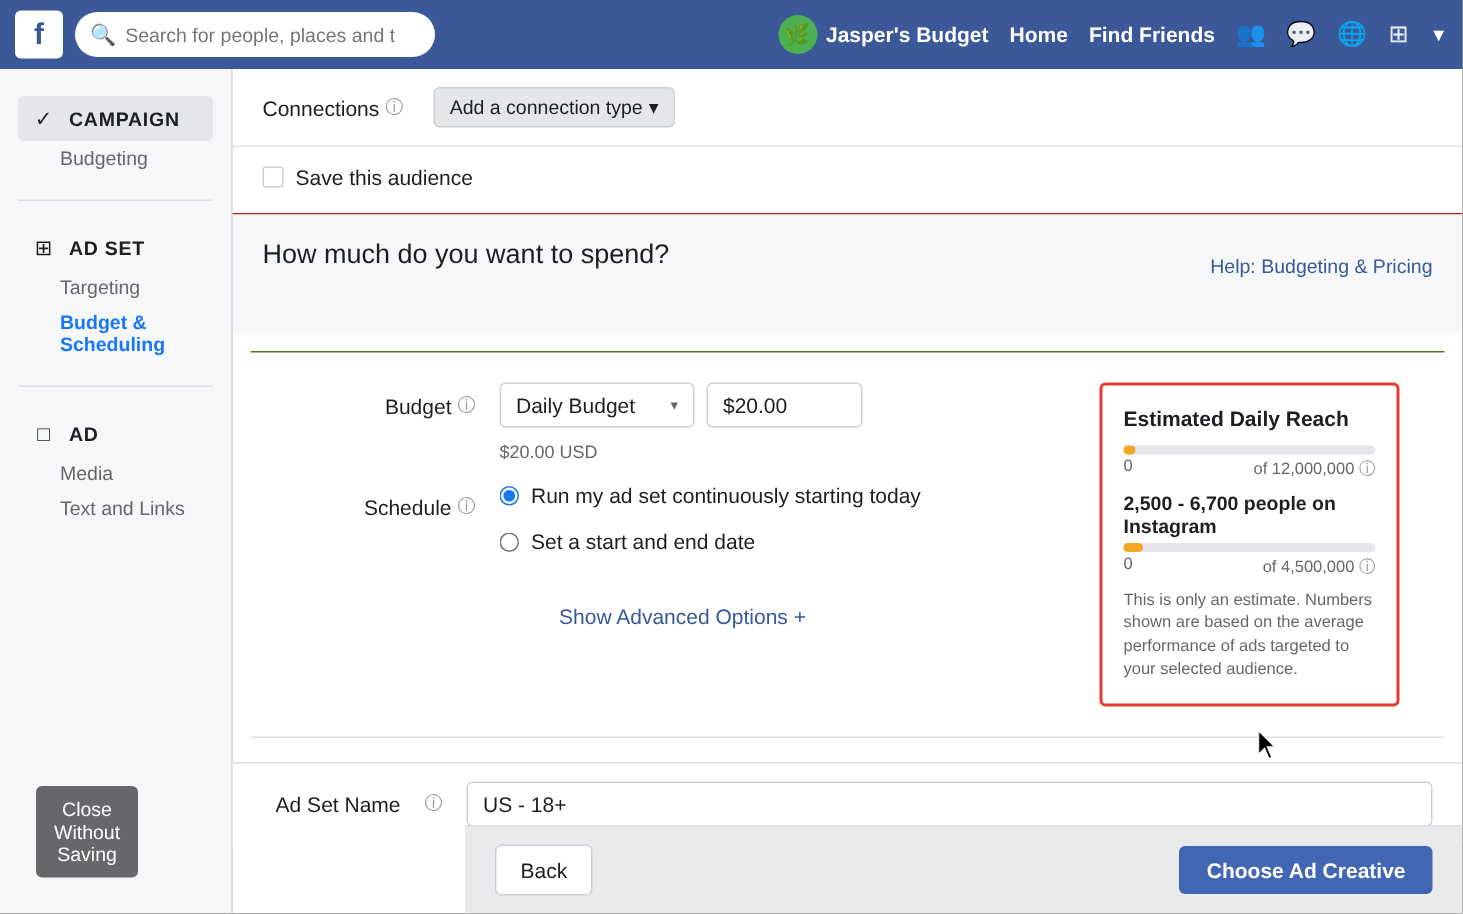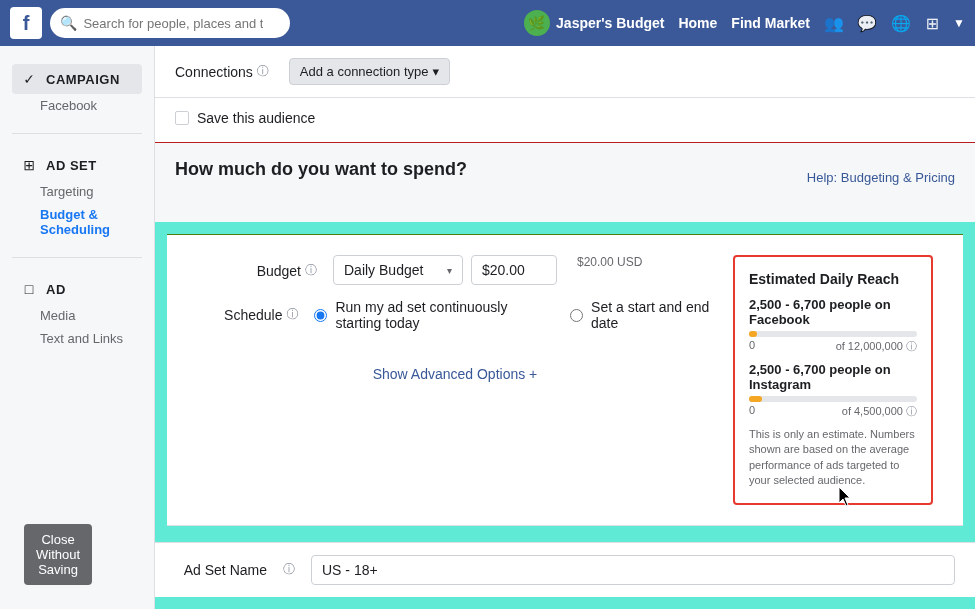--- a/index.html
+++ b/index.html
@@ -95,21 +95,21 @@
     .sidebar-icon {
       width: 18px; height: 18px;
       display: flex; align-items: center; justify-content: center;
       color: #1c1e21; font-size: 14px;
     }
     .sidebar-divider { height: 1px; background: #dddfe2; margin: 8px 12px; }
 
     
     .content-area {
       flex: 1;
-      background: #5eead4;
+      background: #ffffff;
       overflow-y: auto;
       padding: 0;
       position: relative;
     }
 
     
     .connections-section {
       background: white;
       padding: 12px 20px;
       border-bottom: 1px solid #dddfe2;
@@ -144,21 +144,21 @@
     .save-audience-checkbox { width: 14px; height: 14px; border: 1px solid #ccd0d5; border-radius: 2px; display: inline-block; cursor: pointer; }
     .save-audience-label { font-size: 14px; color: #1c1e21; cursor: pointer; }
 
     
     .budget-section {
       background: #f6f7f8;
       padding: 16px 20px 10px;
     }
     .budget-title {
       font-size: 18px;
-      font-weight: 700;
+      font-weight: 400;
       color: #1c1e21;
       margin-bottom: 16px;
     }
     .help-link {
       float: right;
       font-size: 13px;
       color: #385898;
       cursor: pointer;
     }
 
@@ -179,21 +179,21 @@
     }
     .form-label {
       font-size: 14px;
       color: #1c1e21;
       font-weight: 500;
       width: 120px;
       padding-top: 7px;
       text-align: right;
       display: flex; align-items: center; justify-content: flex-end; gap: 4px;
     }
-    .form-controls { display: flex; flex-direction: row; gap: 20px; justify-content: space-between; }
+    .form-controls { display: flex; flex-direction: column; gap: 9px; justify-content: space-between; }
     .form-controls-row { display: flex; align-items: center; gap: 8px; }
 
     .dropdown-btn {
       background: white;
       border: 1px solid #ccd0d5;
       border-radius: 4px;
       padding: 6px 10px;
       font-size: 14px;
       color: #1c1e21;
       cursor: pointer;
@@ -201,21 +201,21 @@
       min-width: 130px;
     }
     .dropdown-btn .caret { font-size: 10px; color: #65676b; margin-left: auto; }
 
     .amount-input {
       border: 1px solid #ccd0d5;
       border-radius: 4px;
       padding: 6px 10px;
       font-size: 14px;
       color: #1c1e21;
-      width: 86px;
+      width: 104px;
       outline: none;
     }
     .amount-hint {
       font-size: 12px;
       color: #65676b;
     }
 
     
     .radio-row {
       display: flex;
@@ -388,38 +388,38 @@
   <div class="search-bar">
     <span class="search-icon-wrap">🔍</span>
     <input type="text" placeholder="Search for people, places and things" style="">
   </div>
   <div class="nav-right">
     <div class="nav-brand">
       <div class="nav-brand-icon">🌿</div>
       <span class="nav-link">Jasper's Budget</span>
     </div>
     <span class="nav-link">Home</span>
-    <span class="nav-link">Find Market</span>
+    <span class="nav-link">Find Friends</span>
     <span class="nav-icon">👥</span>
     <span class="nav-icon">💬</span>
     <span class="nav-icon">🌐</span>
     <span class="nav-icon">⊞</span>
     <span class="nav-caret">▼</span>
   </div>
 </div>
 
 <div class="main-layout">
 
   <div class="sidebar">
     <div class="sidebar-section">
       <div class="sidebar-item active">
         <div class="sidebar-icon">✓</div>
         <span class="sidebar-label">CAMPAIGN</span>
       </div>
-      <div class="sidebar-sublabel">Facebook</div>
+      <div class="sidebar-sublabel">Budgeting</div>
     </div>
     <div class="sidebar-divider"></div>
     <div class="sidebar-section">
       <div class="sidebar-item">
         <div class="sidebar-icon">⊞</div>
         <span class="sidebar-label">AD SET</span>
       </div>
       <div class="sidebar-sublabel">Targeting</div>
       <div class="sidebar-sublabel" style="font-weight:600;color:#1877f2;">Budget &amp; Scheduling</div>
     </div>
@@ -502,21 +502,20 @@
           </div>
 
           <div style="text-align:center; padding: 14px 0 0 0;">
             <a class="advanced-link" style="color:#385898; cursor:pointer; font-size:14px;">Show Advanced Options +</a>
           </div>
         </div>
 
         <div class="reach-box">
           <div class="reach-title">Estimated Daily Reach</div>
 
-          <div class="reach-stat">2,500 - 6,700 people on Facebook</div>
           <div class="reach-bar-container">
             <div class="reach-bar-fill" style="width:5%;"></div>
           </div>
           <div class="reach-bar-labels">
             <span>0</span>
             <span>
               <span>of 12,000,000</span>
               <span style="color:#8d949e;font-size:11px;"> ⓘ</span>
             </span>
           </div>
@@ -539,18 +538,22 @@
     </div>
 
     <div class="adset-name-row">
       <div class="adset-name-label">
         <span>Ad Set Name</span>
         <span class="info-icon">ⓘ</span>
       </div>
       <input class="adset-name-input" type="text" value="US - 18+" style="">
     </div>
 
+    <div class="bottom-bar">
+      <button class="back-btn">Back</button>
+      <button class="choose-btn">Choose Ad Creative</button>
+    </div>
 
     <svg class="mouse-cursor" viewBox="0 0 16 22" fill="none" xmlns="http://www.w3.org/2000/svg">
       <path d="M0 0L0 16L4 12L7 19L9 18L6 11L11 11Z" fill="black" stroke="white" stroke-width="1"></path>
     </svg>
   </div>
 </div>
 
 </body></html>

